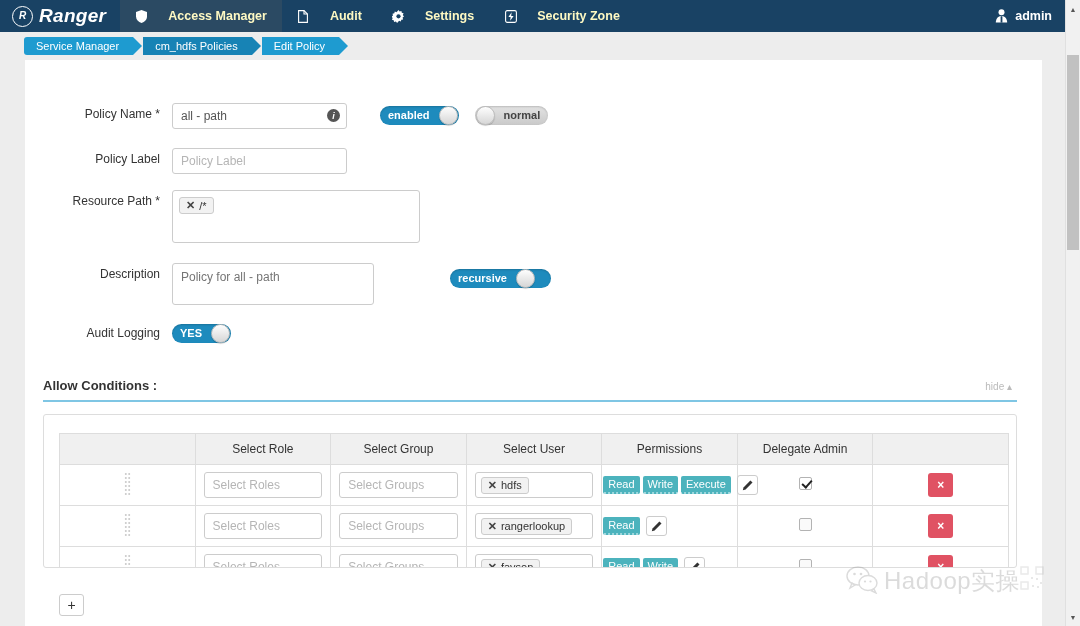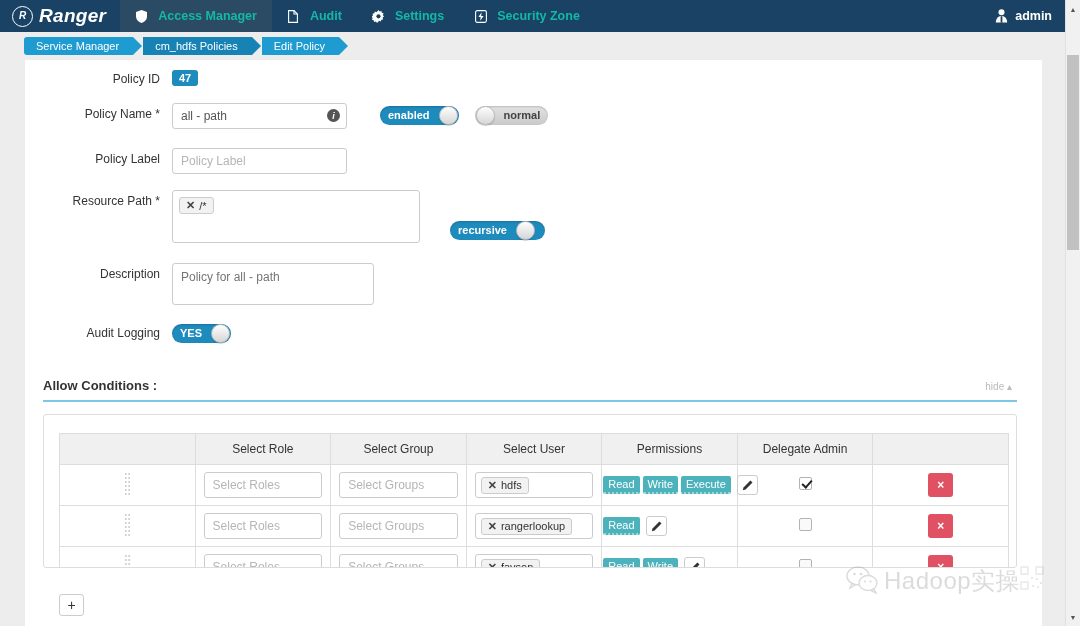--- a/index.html
+++ b/index.html
@@ -30,23 +30,23 @@
     display: flex; align-items: center; justify-content: center;
     font-size: 10px; font-weight: bold; font-style: italic;
     line-height: 1;
   }
   .brand-name {
     font-size: 19px; font-weight: bold; font-style: italic;
     letter-spacing: .3px;
   }
   .nav-items { display: flex; align-items: stretch; }
   .nav-item {
-    display: flex; align-items: center; gap: 10px;
+    display: flex; align-items: center; gap: 20px;
     padding: 0 15px;
-    color: #14b8a6; font-size: 12.5px; font-weight: bold;
+    color: #fef9c3; font-size: 12.5px; font-weight: bold;
     white-space: nowrap;
     cursor: pointer;
   }
   .nav-item.active { background: #2b4a63; }
   .nav-ico { display: inline-flex; width: 13px; height: 14px; align-items: center; justify-content: center; }
   .nav-ico svg { display:block; }
   .nav-spacer { flex: 1 1 auto; }
   .nav-user {
     display: flex; align-items: center; gap: 7px;
     padding: 0 16px 0 10px; color: #fff;
@@ -381,26 +381,20 @@
   <div class="crumbbar">
     <div class="crumbs">
       <div class="crumb">Service Manager</div>
       <div class="crumb mid">cm_hdfs Policies</div>
       <div class="crumb last">Edit Policy</div>
     </div>
   </div>
 
   <div class="panel">
 
-    <div class="form-row" style="left:0; top:8px;">
-      <div class="flabel">Policy ID</div>
-      <div class="fctl" style="padding-top:2px;">
-        <span class="badge-id">47</span>
-      </div>
-    </div>
 
     <div class="form-row" style="left:0; top:43px;">
       <div class="flabel">Policy Name *</div>
       <div class="fctl">
         <input class="inp" style="width: 175px;" value="all - path">
         <span class="info-ico">i</span>
       </div>
       <div style="display:flex; align-items:center; gap:16px; margin-left:33px; padding-top:3px;">
         <div class="toggle on">
           <span class="lab">enabled</span>
@@ -424,21 +418,21 @@
       <div class="flabel">Resource Path *</div>
       <div class="fctl">
         <div class="tagbox">
           <span class="tag">
             <span class="tag-x">✕</span>
             <span>/*</span>
           </span>
         </div>
       </div>
       <div style="margin-left:30px; padding-top:31px;">
-        <div class="toggle on" style="padding-right:10px;">
+        <div class="toggle on" style="padding-right:16px;margin-top:48px;">
           <span class="lab">recursive</span>
           <span class="knob"></span>
         </div>
       </div>
     </div>
 
     <div class="form-row" style="left:0; top:203px;">
       <div class="flabel">Description</div>
       <div class="fctl">
         <textarea class="ta" style="width: 202px; height: 42px;" placeholder="Policy for all - path"></textarea>

